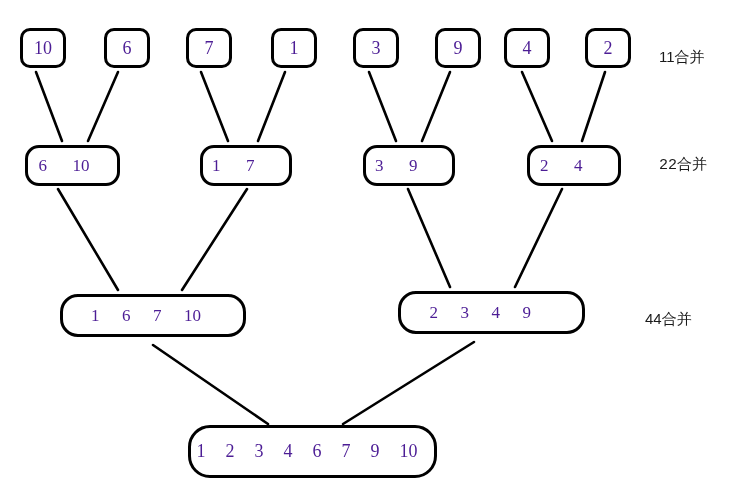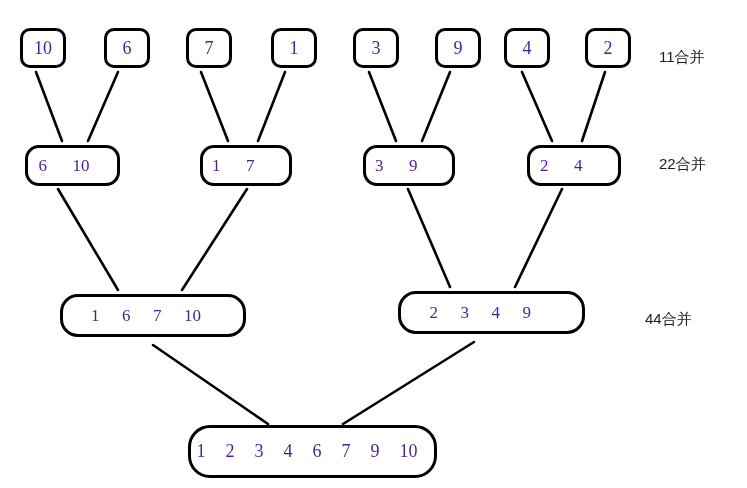--- a/index.html
+++ b/index.html
@@ -154,15 +154,15 @@
         <div class="vals"><span class="val">2</span><span class="val">3</span><span class="val">4</span><span class="val">9</span></div>
       </div>
     </div>
   <div class="level level-4">
       <div class="node" style="left: 188px; top: 425px; width: 249px;">
         <div class="vals"><span class="val">1</span><span class="val">2</span><span class="val">3</span><span class="val">4</span><span class="val">6</span><span class="val">7</span><span class="val">9</span><span class="val">10</span></div>
       </div>
     </div>
 
 <div class="row-label" style="left: 659px; top: 48px;">11合并</div>
-    <div class="row-label" style="left: 659px; top: 155px;">22合并</div>
+    <div class="row-label" style="left: 659px; top: 155px; font-family: Liberation Mono, monospace;">22合并</div>
     <div class="row-label" style="left: 645px; top: 310px; text-align: center;">44合并</div>
   </div>
 
 </body></html>

